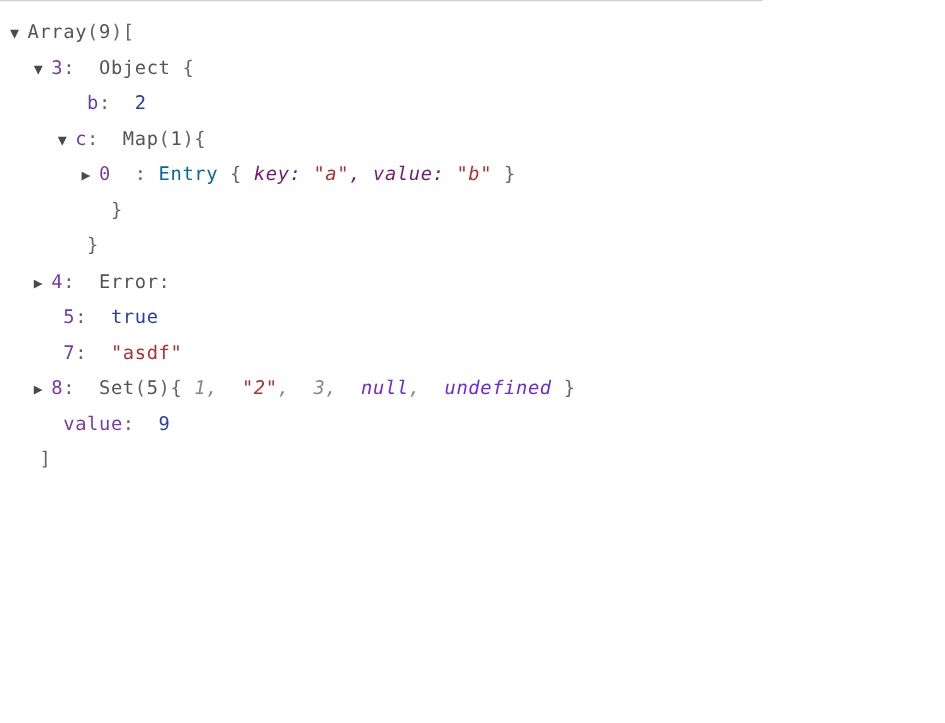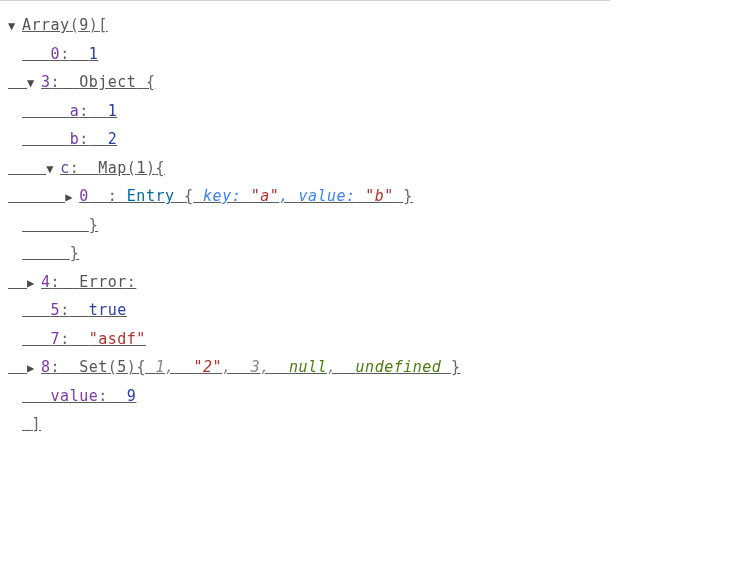--- a/index.html
+++ b/index.html
@@ -10,60 +10,57 @@
     line-height: 1.9;
     color: #5a5a5a;
     background: #ffffff;
     letter-spacing: 0.5px;
   }
   .panel {
     border-top: 1px solid #d0d0d0;
     padding: 10px 8px 18px 8px;
     width: 610px;
     box-sizing: border-box;
-    text-decoration: underline;
   }
   .row {
     white-space: pre;
     position: relative;
   }
   .arrow {
     display: inline-block;
     width: 14px;
     color: #4a4a4a;
     user-select: none;
     text-align: left;
     font-size: 12px;
   }
   .k-index { color: #7c3aa8; }       
   .k-prop  { color: #6f3aa8; }       
   .v-num   { color: #2a3da8; }       
   .v-str   { color: #b03030; }       
   .v-inline{ color: #888888; font-style: italic; }  
   .v-inline.str { color: #b03030; }
-  .v-inline.kw  { color: #4d7c0f; }
+  .v-inline.kw  { color: #6d28d9; }
   .punct { color: #666666; }
   .type  { color: #555555; }
   .entry-label { color: #0369a1; }
-  .entry-kv { font-style: italic; color: #3b82f6; }
+  .entry-kv { font-style: italic; color: #701a75; }
 </style>
 </head>
 <body>
 
 <div class="panel">
 
   <div class="row"><span class="arrow">▼</span><span class="type">Array</span><span class="punct">(</span><span class="type">9</span><span class="punct">)</span><span class="punct">[</span></div>
 
-  <div class="row"><span class="arrow"> </span>   <span class="k-index">0</span><span class="punct">:</span>  <span class="v-num">1</span></div>
 
 
 
   <div class="row">  <span class="arrow">▼</span><span class="k-index">3</span><span class="punct">:</span>  <span class="type">Object</span> <span class="punct">{</span></div>
 
-  <div class="row"><span class="arrow"> </span>     <span class="k-prop">a</span><span class="punct">:</span>  <span class="v-num">1</span></div>
 
   <div class="row"><span class="arrow"> </span>     <span class="k-prop">b</span><span class="punct">:</span>  <span class="v-num">2</span></div>
 
   <div class="row">    <span class="arrow">▼</span><span class="k-prop">c</span><span class="punct">:</span>  <span class="type">Map</span><span class="punct">(</span><span class="type">1</span><span class="punct">)</span><span class="punct">{</span></div>
 
   <div class="row">      <span class="arrow">▶</span><span class="k-index">0</span>  <span class="punct">:</span> <span class="entry-label">Entry</span> <span class="punct">{</span> <span class="entry-kv">key</span><span class="entry-kv">:</span> <span class="v-str" style="font-style:italic">"a"</span><span class="entry-kv">,</span> <span class="entry-kv">value</span><span class="entry-kv">:</span> <span class="v-str" style="font-style:italic">"b"</span> <span class="punct">}</span></div>
 
   <div class="row"><span class="arrow"> </span>       <span class="punct">}</span></div>
 
   <div class="row"><span class="arrow"> </span>     <span class="punct">}</span></div>

